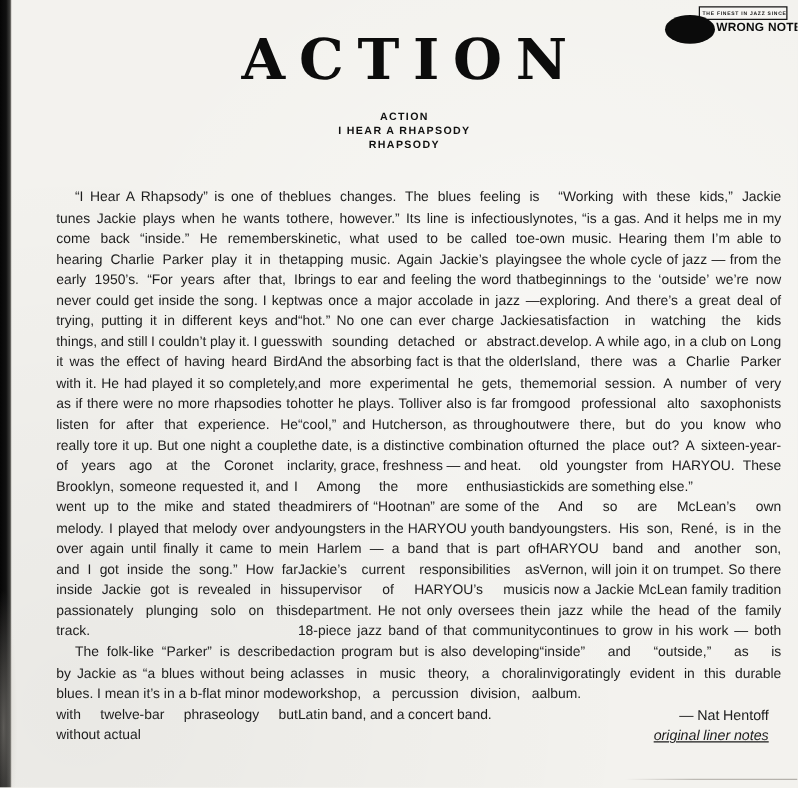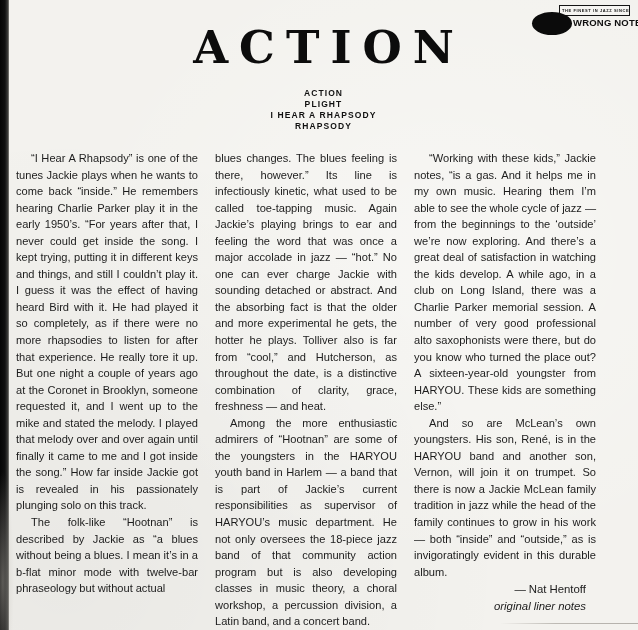--- a/index.html
+++ b/index.html
@@ -56,34 +56,34 @@
   .tracklist{
     position:absolute;top:88px;left:9px;right:0;
     text-align:center;color:#111;
   }
   .tracklist div{
     font-size:8.5px;font-weight:bold;letter-spacing:1.1px;line-height:11px;
   }
 
   
   .columns{
-    position:absolute;top:150px;left:16px;width:580px;
-    display:flex;gap:17px;
+    position:absolute;top:150px;left:45px;width:580px;
+    display:flex;
   }
   .col{
     flex:1 1 0;min-width:0;
     font-size:11.1px;line-height:16.55px;color:#1c1c1c;
     text-align:justify;
     word-spacing:-0.2px;
   }
   .col p{margin:0;}
   .col p.indent{text-indent:15px;}
   .sig{margin-top:1px;text-align:right;padding-right:10px;}
   .sig-author{font-size:11.4px;}
-  .sig-note{font-style:italic;font-size:11.4px;}
+  .sig-note{font-style:italic;font-size:11.4px;text-decoration:underline;}
 </style>
 </head>
 <body>
 
 <div class="paper-noise"></div>
 
 <div class="scan-edge-left">
   <div class="smudge"></div>
 </div>
 
@@ -94,29 +94,28 @@
   <div class="logo-row">
     <div class="logo-oval"></div>
     <span class="logo-name"><span>WRONG NOTE</span><span class="logo-reg">®</span></span>
   </div>
 </div>
 
 <div class="page-title">ACTION</div>
 
 <div class="tracklist">
   <div>ACTION</div>
-  <div>PLIGHT</div>
   <div>I HEAR A RHAPSODY</div>
   <div>RHAPSODY</div>
 </div>
 
 <div class="columns">
   <div class="col">
     <p class="indent">“I Hear A Rhapsody” is one of the tunes Jackie plays when he wants to come back “inside.” He remembers hearing Charlie Parker play it in the early 1950’s. “For years after that, I never could get inside the song. I kept trying, putting it in different keys and things, and still I couldn’t play it. I guess it was the effect of having heard Bird with it. He had played it so completely, as if there were no more rhapsodies to listen for after that experience. He really tore it up. But one night a couple of years ago at the Coronet in Brooklyn, someone requested it, and I went up to the mike and stated the melody. I played that melody over and over again until finally it came to me and I got inside the song.” How far inside Jackie got is revealed in his passionately plunging solo on this track.</p>
-    <p class="indent">The folk-like “Hootnan” is described by Jackie as “a blues without being a blues. I mean it’s in a b-flat minor mode with twelve-bar phraseology but without actual</p>
+    <p class="indent">The folk-like “Parker” is described by Jackie as “a blues without being a blues. I mean it’s in a b-flat minor mode with twelve-bar phraseology but without actual</p>
   </div>
   <div class="col">
     <p>blues changes. The blues feeling is there, however.” Its line is infectiously kinetic, what used to be called toe-tapping music. Again Jackie’s playing brings to ear and feeling the word that was once a major accolade in jazz — “hot.” No one can ever charge Jackie with sounding detached or abstract. And the absorbing fact is that the older and more experimental he gets, the hotter he plays. Tolliver also is far from “cool,” and Hutcherson, as throughout the date, is a distinctive combination of clarity, grace, freshness — and heat.</p>
     <p class="indent">Among the more enthusiastic admirers of “Hootnan” are some of the youngsters in the HARYOU youth band in Harlem — a band that is part of Jackie’s current responsibilities as supervisor of HARYOU’s music department. He not only oversees the 18-piece jazz band of that community action program but is also developing classes in music theory, a choral workshop, a percussion division, a Latin band, and a concert band.</p>
   </div>
   <div class="col">
     <p class="indent">“Working with these kids,” Jackie notes, “is a gas. And it helps me in my own music. Hearing them I’m able to see the whole cycle of jazz — from the beginnings to the ‘outside’ we’re now exploring. And there’s a great deal of satisfaction in watching the kids develop. A while ago, in a club on Long Island, there was a Charlie Parker memorial session. A number of very good professional alto saxophonists were there, but do you know who turned the place out? A sixteen-year-old youngster from HARYOU. These kids are something else.”</p>
     <p class="indent">And so are McLean’s own youngsters. His son, René, is in the HARYOU band and another son, Vernon, will join it on trumpet. So there is now a Jackie McLean family tradition in jazz while the head of the family continues to grow in his work — both “inside” and “outside,” as is invigoratingly evident in this durable album.</p>
     <div class="sig">
       <div class="sig-author">— Nat Hentoff</div>

